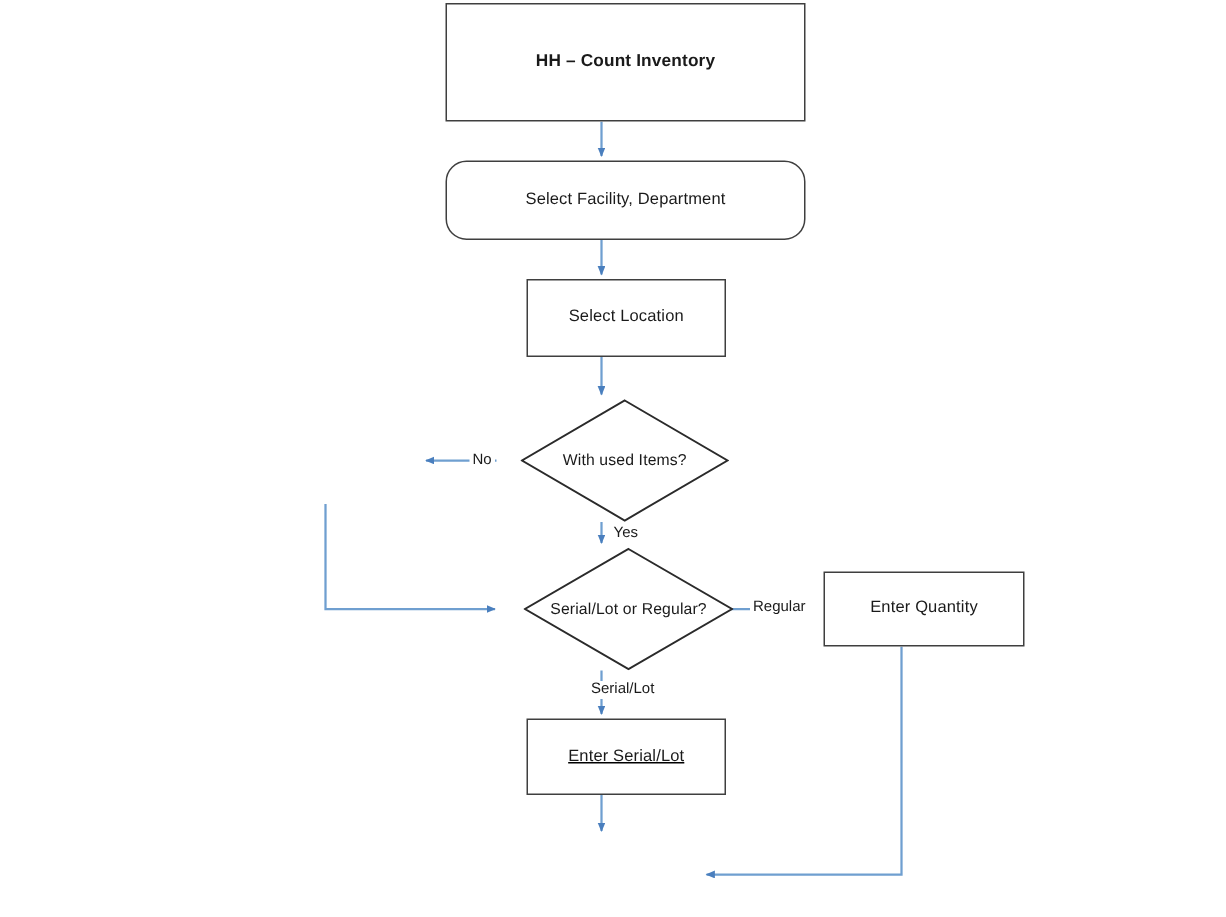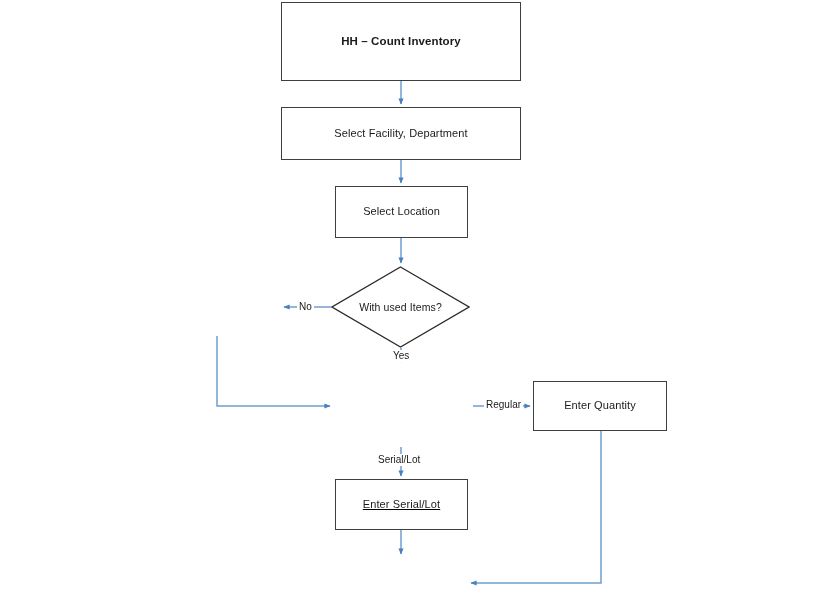--- a/index.html
+++ b/index.html
@@ -24,21 +24,21 @@
   
   #edge-layer {
     position: absolute;
     left: 0;
     top: 0;
     width: 817px;
     height: 611px;
   }
   #node-layer {
     position: absolute;
-    left: 0;
+    left: 16px;
     top: 0;
     width: 666px;
     height: 611px;
   }
   .node {
     position: absolute;
     box-sizing: border-box;
     display: flex;
     align-items: center;
     justify-content: center;
@@ -118,36 +118,42 @@
       <path d="M601,431 L601,583 L471,583" marker-end="url(#arrowhead)"></path>
     </g>
   </svg>
 
   <div id="node-layer">
 
     <div class="node process start" style="left:281px; top:2px; width:240px; height:79px;">
       <span class="node-label">HH – Count Inventory</span>
     </div>
 
-    <div class="node process" style="left:281px; top:107px; width:240px; height:53px;">
+    <div class="node process" style="left:281px; top:107px; width:240px; height:53px;border-radius:14px;">
       <span class="node-label">Select Facility, Department</span>
     </div>
 
     <div class="node process" style="left:335px; top:186px; width:133px; height:52px;">
       <span class="node-label">Select Location</span>
     </div>
 
     <div class="node decision" style="left:331px; top:266px; width:139px; height:82px;text-align:right;">
       <svg class="diamond-svg" width="139" height="82" viewBox="0 0 139 82" xmlns="http://www.w3.org/2000/svg">
         <polygon points="69.5,1 138,41 69.5,81 1,41" fill="#ffffff" stroke="#2b2b2b" stroke-width="1.3"></polygon>
       </svg>
       <span class="node-label">With used Items?</span>
     </div>
 
 
+    <div class="node decision" style="left:333px; top:365px; width:140px; height:82px;">
+      <svg class="diamond-svg" width="140" height="82" viewBox="0 0 140 82" xmlns="http://www.w3.org/2000/svg">
+        <polygon points="70,1 139,41 70,81 1,41" fill="#ffffff" stroke="#2b2b2b" stroke-width="1.3"></polygon>
+      </svg>
+      <span class="node-label">Serial/Lot or Regular?</span>
+    </div>
 
     <div class="node process" style="left:533px; top:381px; width:134px; height:50px;">
       <span class="node-label">Enter Quantity</span>
     </div>
 
     <div class="node process" style="left:335px; top:479px; width:133px; height:51px;text-decoration:underline;">
       <span class="node-label">Enter Serial/Lot</span>
     </div>
 
 

